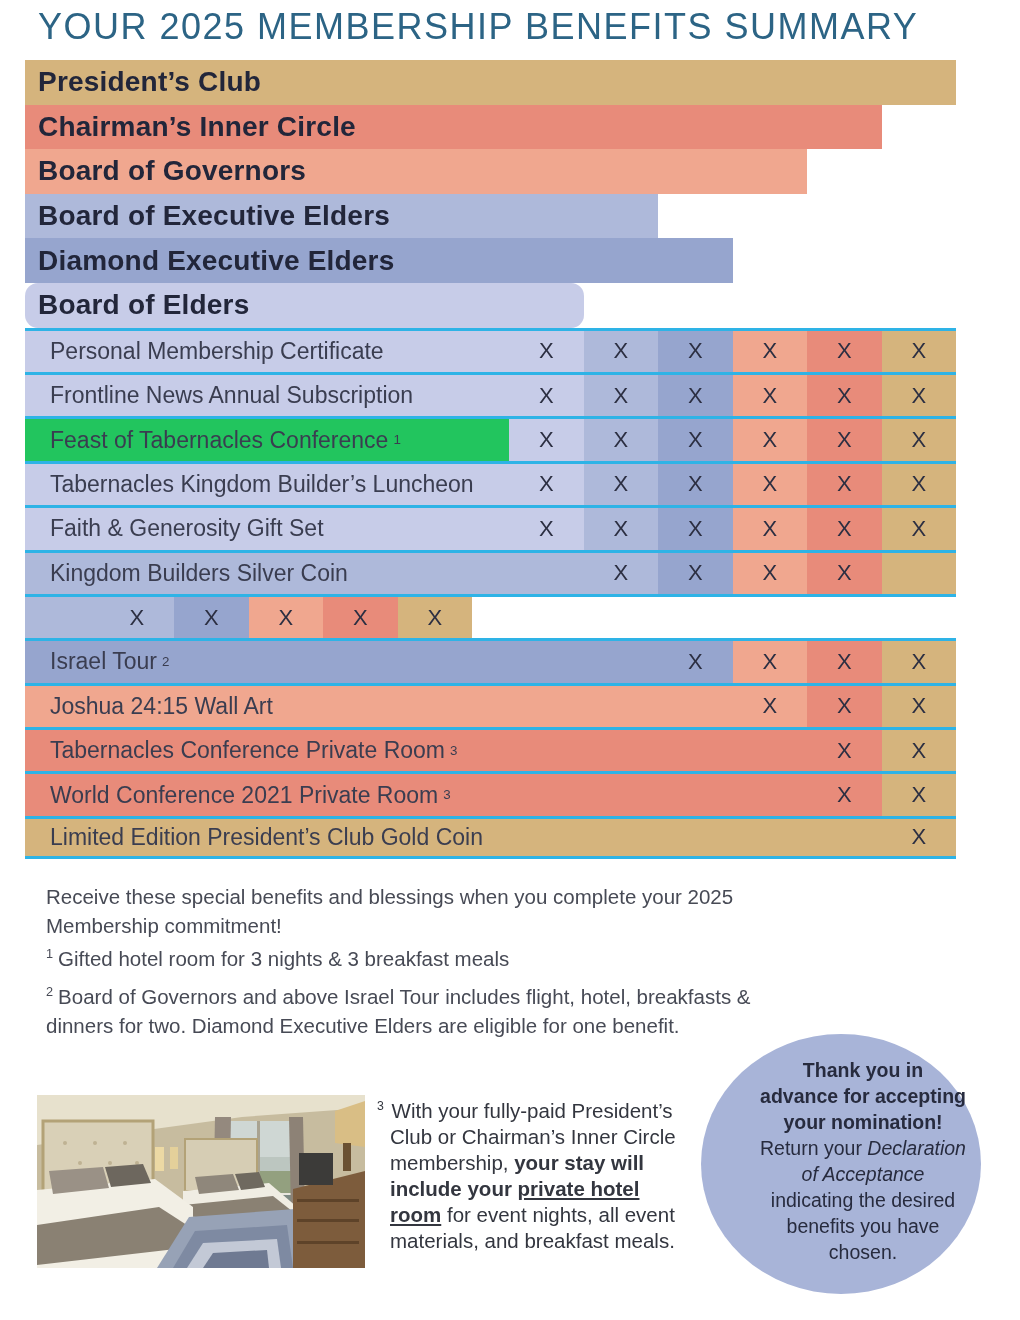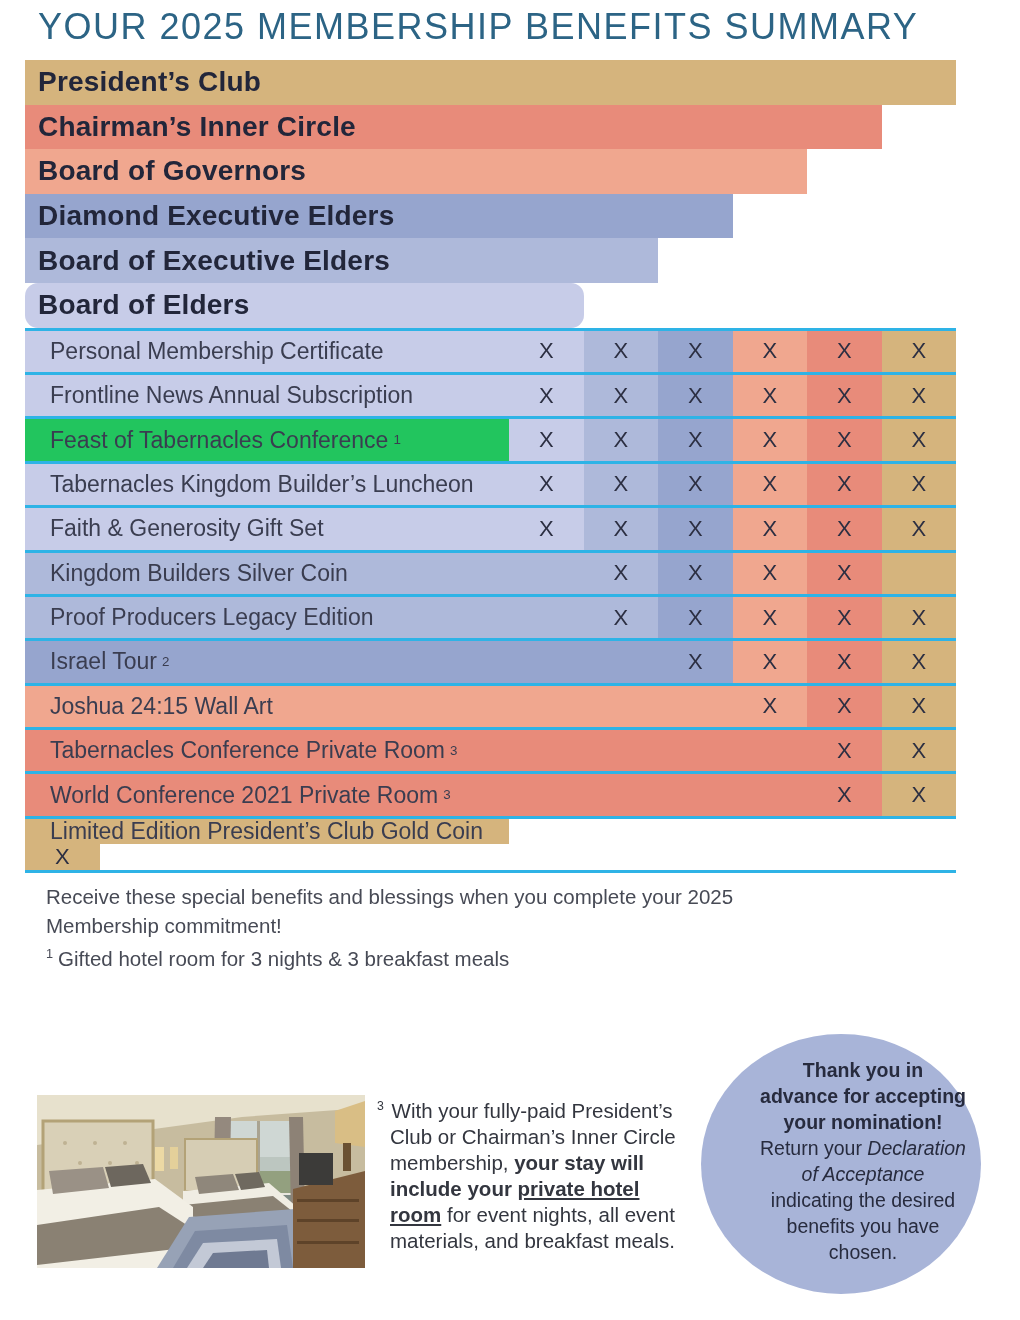--- a/index.html
+++ b/index.html
@@ -19,21 +19,21 @@
     height:44.6px; display:flex; align-items:center;
     padding-left:13px; box-sizing:border-box;
   }
   .band span {
     font-size:28px; font-weight:700; color:var(--band_text); letter-spacing:0.2px;
   }
   .row {
     display:flex; height:44.4px; box-sizing:border-box;
     border-top:3px solid var(--cyan);
   }
-  .row:last-child { border-bottom:3px solid var(--cyan); height:57px;flex-direction:column; }
+  .row:last-child { border-bottom:3px solid var(--cyan); height:43px; }
   .row .label {
     width:484px; box-sizing:border-box; padding-left:25px; padding-right:6px;
     display:flex; align-items:center;
     font-size:23px; color:var(--row_text);
     white-space:nowrap; overflow:hidden;
   }
   .row .label sup.lblsup { font-size:0.58em; margin-left:5px; line-height:0; }
   .row .cell {
     width:74.5px; box-sizing:border-box;
     display:flex; align-items:center; justify-content:center;
@@ -75,25 +75,25 @@
     <div>
         <div class="band" style="width: 931px; background: rgb(213, 180, 125);">
           <span>President’s Club</span>
         </div>
         <div class="band" style="width: 856.5px; background: rgb(232, 139, 122);">
           <span>Chairman’s Inner Circle</span>
         </div>
         <div class="band" style="width: 782px; background: rgb(240, 167, 143);">
           <span>Board of Governors</span>
         </div>
+        <div class="band" style="width: 633px; background: rgb(174, 185, 218);">
+          <span>Board of Executive Elders</span>
+        </div>
         <div class="band" style="width: 707.5px; background: rgb(150, 165, 206);">
           <span>Diamond Executive Elders</span>
-        </div>
-        <div class="band" style="width: 633px; background: rgb(174, 185, 218);">
-          <span>Board of Executive Elders</span>
         </div>
         <div class="band" style="width: 558.5px; background: rgb(199, 204, 232); border-radius: 13px;">
           <span>Board of Elders</span>
         </div>
       </div>
     <div>
         <div class="row">
           <div class="label" style="background: rgb(199, 204, 232);">
             <span>Personal Membership Certificate</span>
           </div>
@@ -154,23 +154,20 @@
             <span>Kingdom Builders Silver Coin</span>
           </div>
           <div class="cell" style="background: rgb(174, 185, 218);"></div>
           <div class="cell" style="background: rgb(174, 185, 218);">X</div>
           <div class="cell" style="background: rgb(150, 165, 206);">X</div>
           <div class="cell" style="background: rgb(240, 167, 143);">X</div>
           <div class="cell" style="background: rgb(232, 139, 122);">X</div>
           <div class="cell" style="background: rgb(213, 180, 125);"></div>
         </div>
         <div class="row">
-          <div class="label" style="background: rgb(174, 185, 218);">
-            <span>Proof Producers Legacy Edition</span>
-          </div>
           <div class="cell" style="background: rgb(174, 185, 218);"></div>
           <div class="cell" style="background: rgb(174, 185, 218);">X</div>
           <div class="cell" style="background: rgb(150, 165, 206);">X</div>
           <div class="cell" style="background: rgb(240, 167, 143);">X</div>
           <div class="cell" style="background: rgb(232, 139, 122);">X</div>
           <div class="cell" style="background: rgb(213, 180, 125);">X</div>
         </div>
         <div class="row">
           <div class="label" style="background: rgb(150, 165, 206);">
             <span>Israel Tour</span>
@@ -230,20 +227,22 @@
           <div class="cell" style="background: rgb(213, 180, 125);">X</div>
         </div>
       </div>
   </div>
 
   <p class="ftext" style="left:46px; top:883px; width:720px;">Receive these special benefits and blessings when you complete your 2025
 Membership commitment!</p>
 
   <p class="ftext" style="left:46px; top:945px; width:720px;"><sup>1</sup><span>Gifted hotel room for 3 nights &amp; 3 breakfast meals</span></p>
 
+  <p class="ftext" style="left:46px; top:983px; width:740px;"><sup>2</sup><span>Board of Governors and above Israel Tour includes flight, hotel, breakfasts &amp;
+dinners for two. Diamond Executive Elders are eligible for one benefit.</span></p>
 
   <svg id="photo" viewBox="0 0 328 173" aria-hidden="true">
     <rect width="328" height="173" fill="#c7bc9f"></rect>
     <polygon points="0,0 328,0 328,13 205,22 0,50" fill="#e7e1cd"></polygon>
 
     <rect x="188" y="26" width="70" height="96" fill="#cfd7d4"></rect>
     <rect x="188" y="62" width="70" height="16" fill="#bcc6c0"></rect>
     <rect x="188" y="76" width="70" height="26" fill="#93a07f"></rect>
     <rect x="188" y="100" width="70" height="22" fill="#7d8a84"></rect>
     <rect x="220" y="26" width="3" height="96" fill="#a9a391"></rect>

